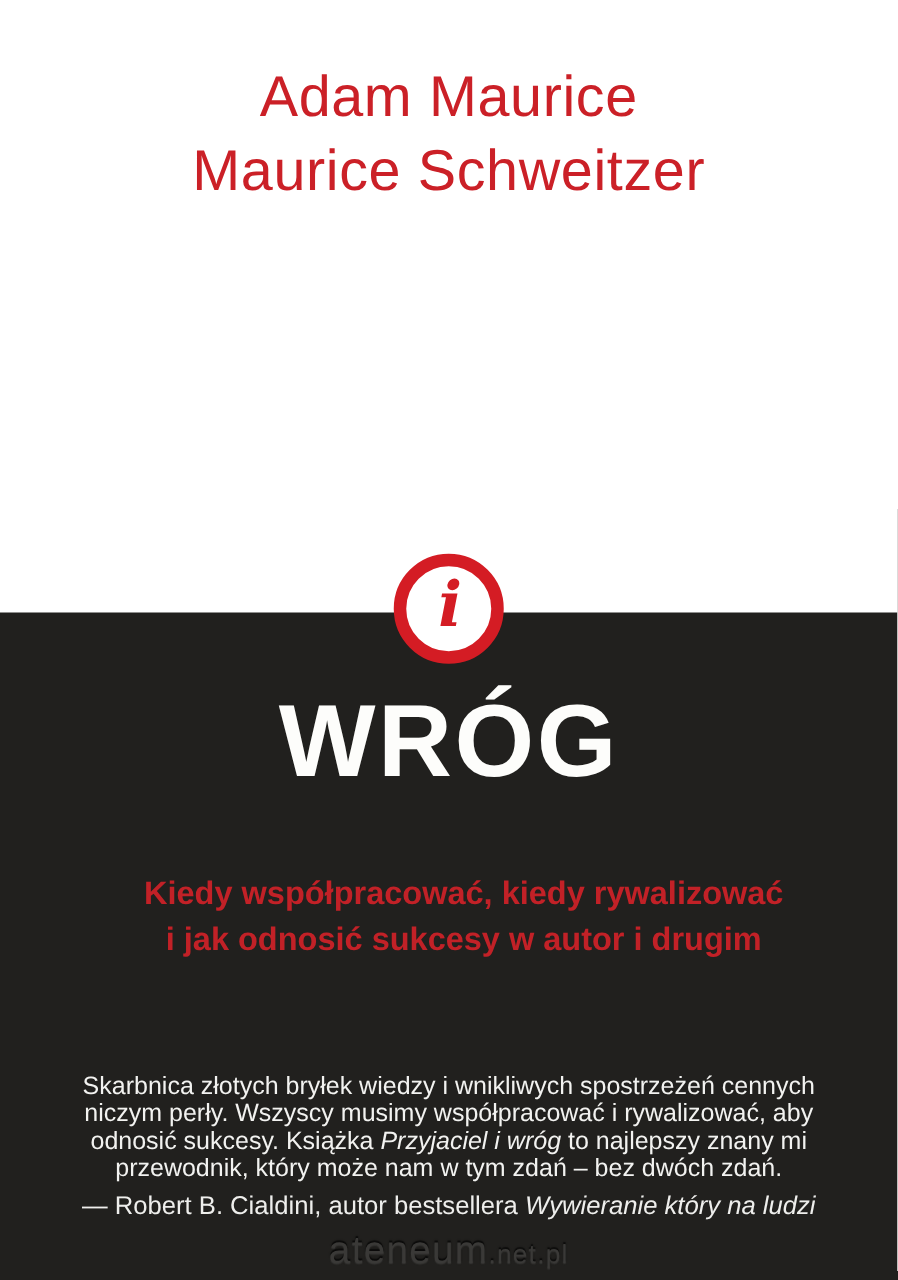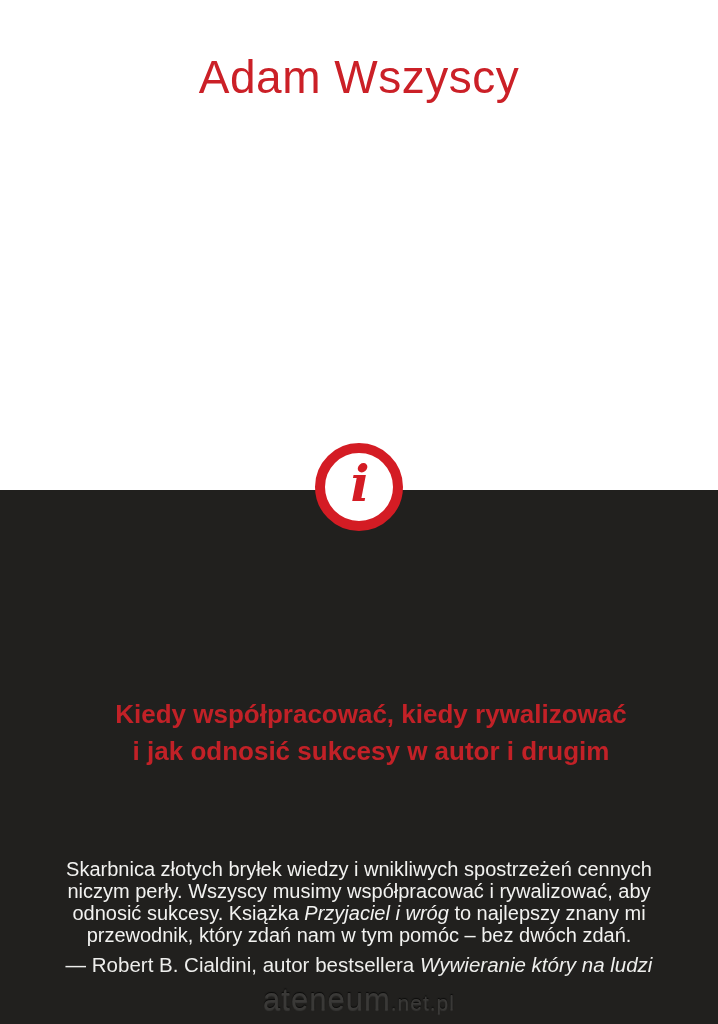--- a/index.html
+++ b/index.html
@@ -144,46 +144,48 @@
 </style>
 </head>
 <body>
 
 <div class="cover">
 
   <div class="top-half"></div>
   <div class="bottom-half"></div>
 
   <div class="authors">
-    <div>Adam Wszyscy</div>
+    <div>Adam Maurice</div>
+    <div>Maurice Schweitzer</div>
   </div>
 
 
   <div class="i-badge">
     <span class="i-glyph">i</span>
   </div>
 
+  <div class="title-bottom">WRÓG</div>
 
   <div class="subtitle">
     <div>Kiedy współpracować, kiedy rywalizować</div>
     <div>i jak odnosić sukcesy w autor i drugim</div>
   </div>
 
   <div class="quote">
     <div>
       <span>Skarbnica złotych bryłek wiedzy i wnikliwych spostrzeżeń cennych</span>
     </div>
     <div>
       <span>niczym perły. Wszyscy musimy współpracować i rywalizować, aby</span>
     </div>
     <div>
       <span>odnosić sukcesy. Książka </span><span class="italic">Przyjaciel i wróg</span><span> to najlepszy znany mi</span>
     </div>
     <div>
-      <span>przewodnik, który zdań nam w tym pomóc – bez dwóch zdań.</span>
+      <span>przewodnik, który może nam w tym zdań – bez dwóch zdań.</span>
     </div>
   </div>
 
   <div class="attribution">
     <span>— Robert B. Cialdini, autor bestsellera </span><span class="italic">Wywieranie który na ludzi</span>
   </div>
 
   <div class="watermark">
     <span class="wm-main">ateneum</span><span class="wm-suffix">.net.pl</span>
   </div>

